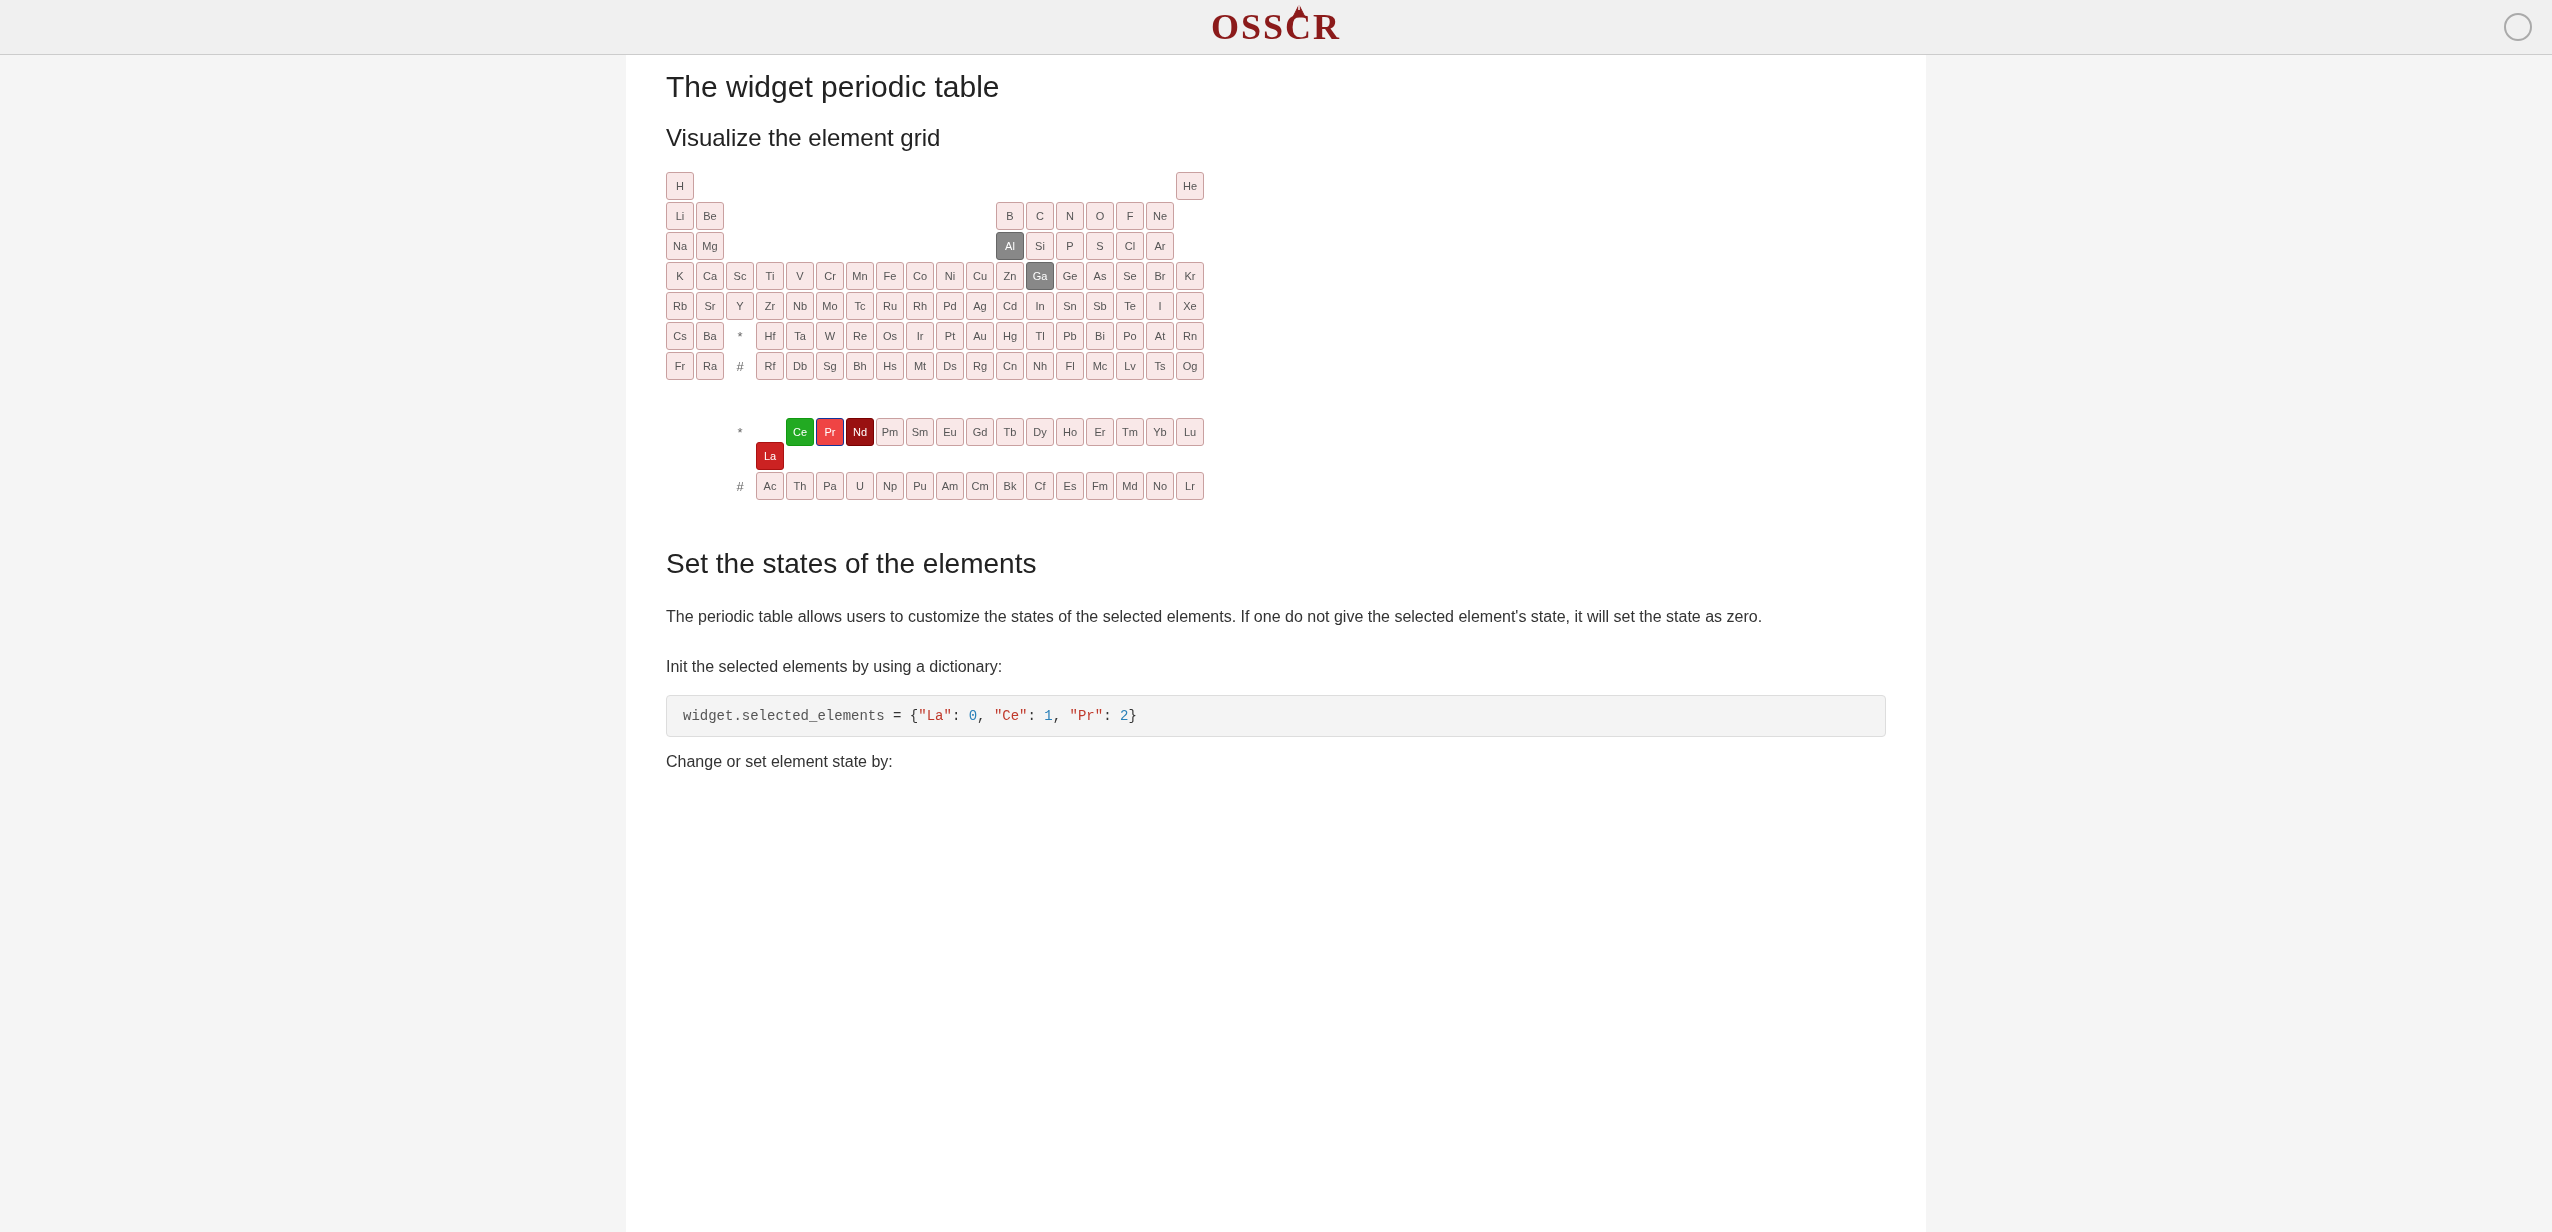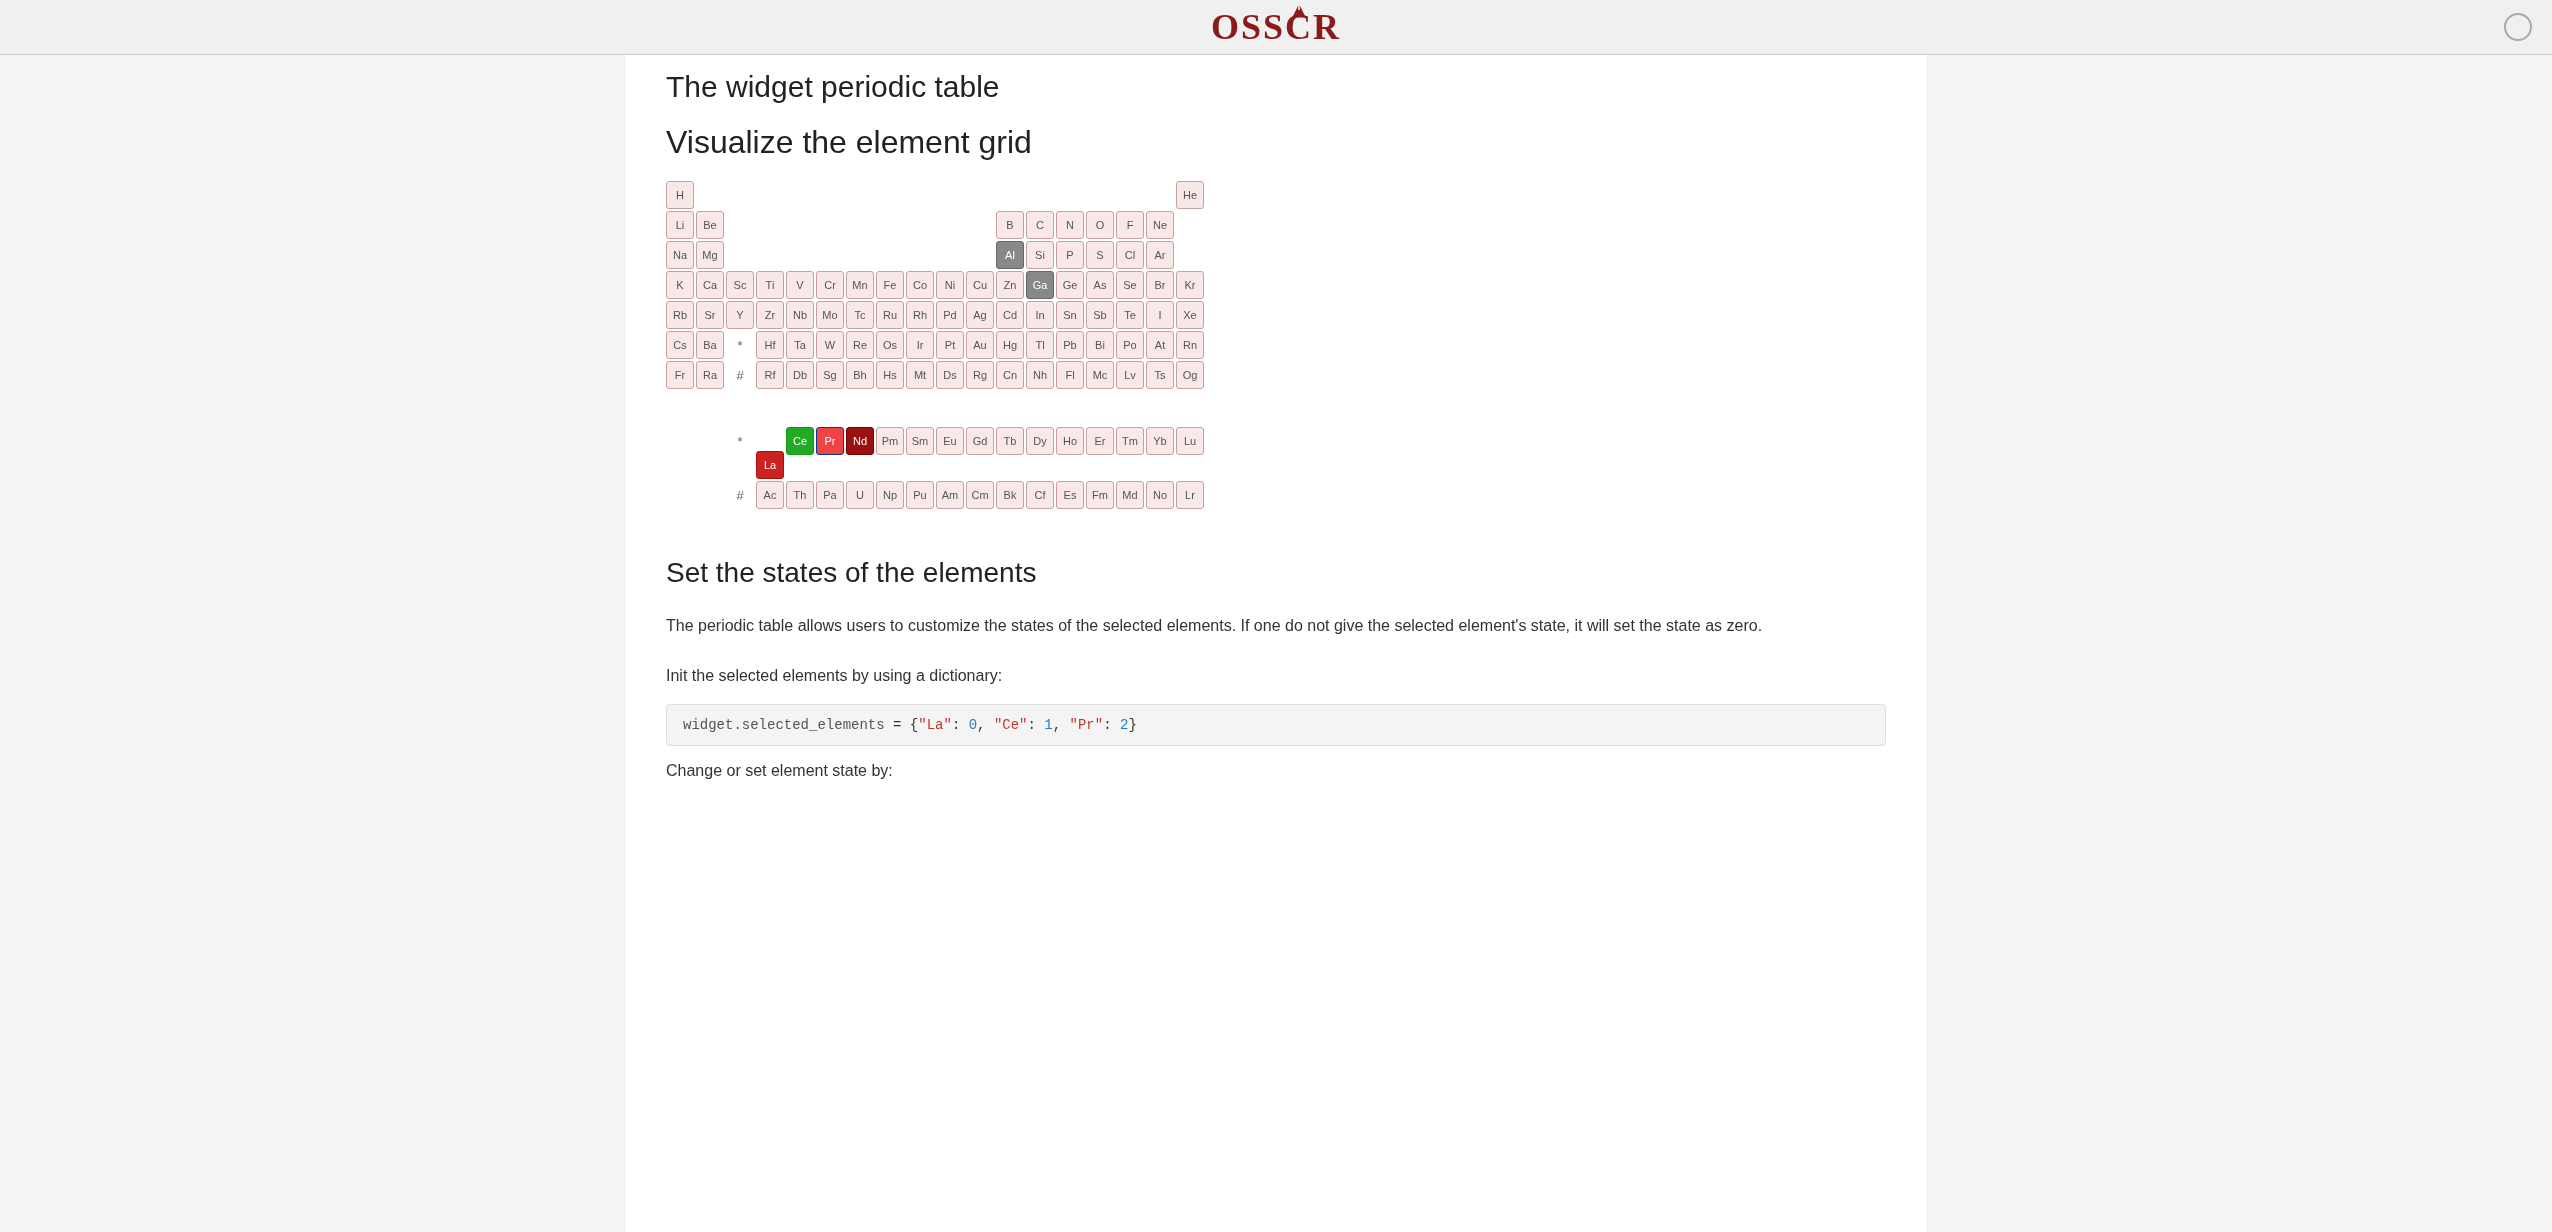--- a/index.html
+++ b/index.html
@@ -44,21 +44,21 @@
       background: white;
       min-height: calc(100vh - 55px);
     }
     h1 {
       font-size: 30px;
       font-weight: normal;
       margin-bottom: 20px;
       color: #222;
     }
     h2 {
-      font-size: 32px;
+      font-size: 24px;
       font-weight: normal;
       margin-bottom: 20px;
       color: #222;
     }
     .periodic-table-section {
       margin-bottom: 30px;
     }
     .periodic-table {
       margin-bottom: 16px;
       display: inline-block;

